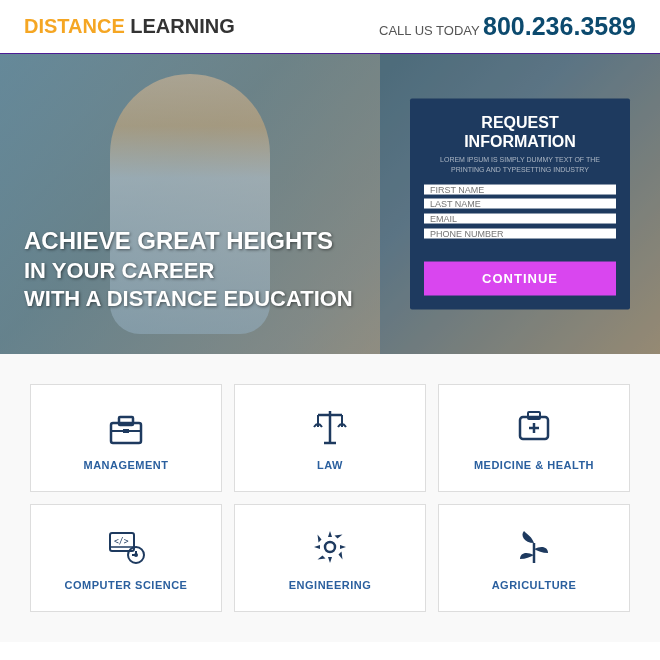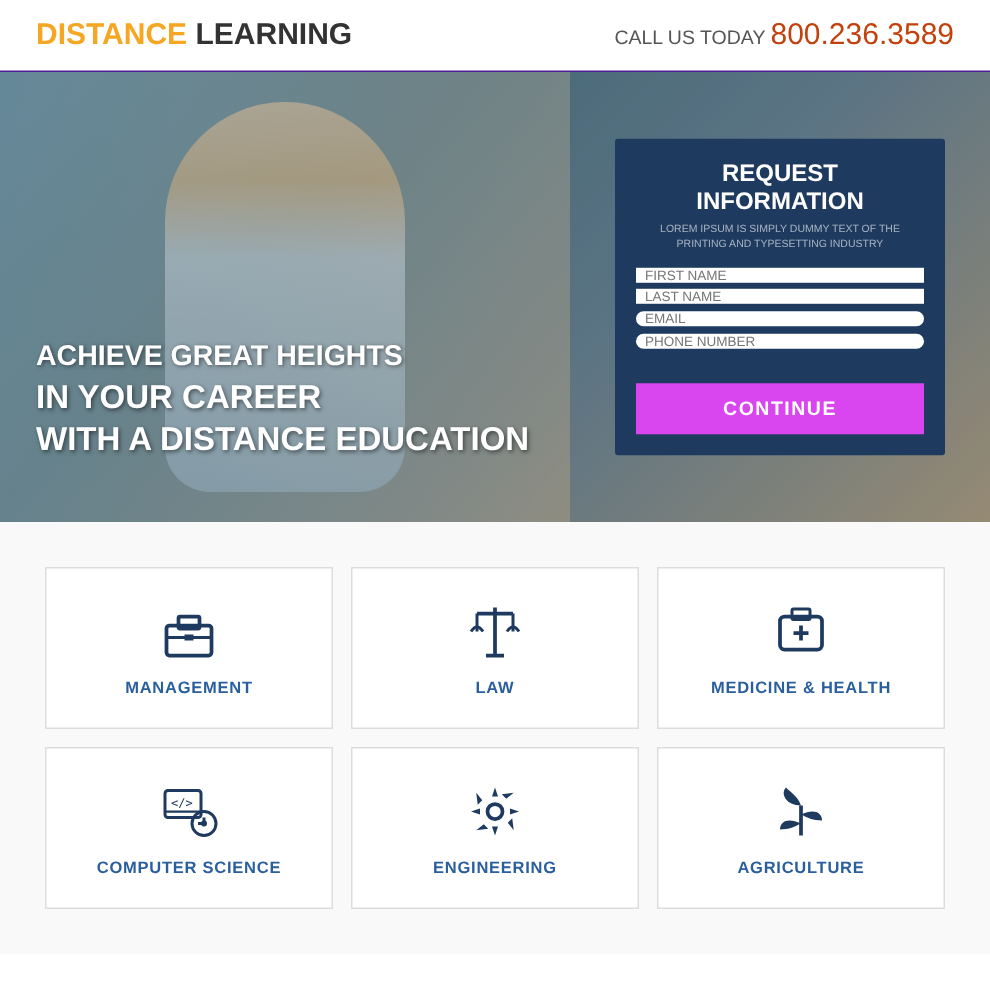--- a/index.html
+++ b/index.html
@@ -9,21 +9,21 @@
     .header {
       background: #fff;
       display: flex;
       justify-content: space-between;
       align-items: center;
       padding: 12px 24px;
       border-bottom: 1px solid #4c1d95;
     }
     .logo { font-size: 20px; font-weight: bold; }
     .header-contact { font-size: 13px; color: #555; }
-    .header-contact .phone { color: #c2410c; font-size: 20px; font-weight: normal; }
+    .header-contact .phone { color: #0c4a6e; font-size: 25px; font-weight: bold; }
 
     
     .hero {
       position: relative;
       width: 660px;
       height: 300px;
       background: linear-gradient(135deg, #8aacb8 0%, #5d8a9e 30%, #7a9bb0 60%, #c8b89a 100%);
       overflow: hidden;
       display: flex;
       align-items: center;
@@ -55,21 +55,21 @@
       left: 24px;
       bottom: 40px;
       color: #fff;
     }
     .hero-text h2 {
       font-size: 22px;
       font-weight: bold;
       line-height: 1.3;
       text-shadow: 1px 1px 3px rgba(0,0,0,0.5);
     }
-    .hero-text h2 .bold-line { font-size: 19px; margin-top: 47px; }
+    .hero-text h2 .bold-line { font-size: 24px; margin-top: 47px; }
 
     
     .form-panel {
       position: absolute;
       right: 30px;
       top: 50%;
       transform: translateY(-50%);
       width: 220px;
       background: #1e3a5f;
       padding: 14px;
@@ -99,21 +99,21 @@
     .form-input {
       flex: 1;
       height: 26px;
       background: #fff;
       border: none;
       padding: 0 6px;
       font-size: 9px;
       color: #aaa;
       outline: none;
     }
-    .form-input.full { width: 100%; border-radius: 11px; }
+    .form-input.full { width: 100%; }
     .form-select {
       flex: 1;
       height: 26px;
       background: #fff;
       border: none;
       padding: 0 4px;
       font-size: 9px;
       color: #aaa;
       outline: none;
     }

